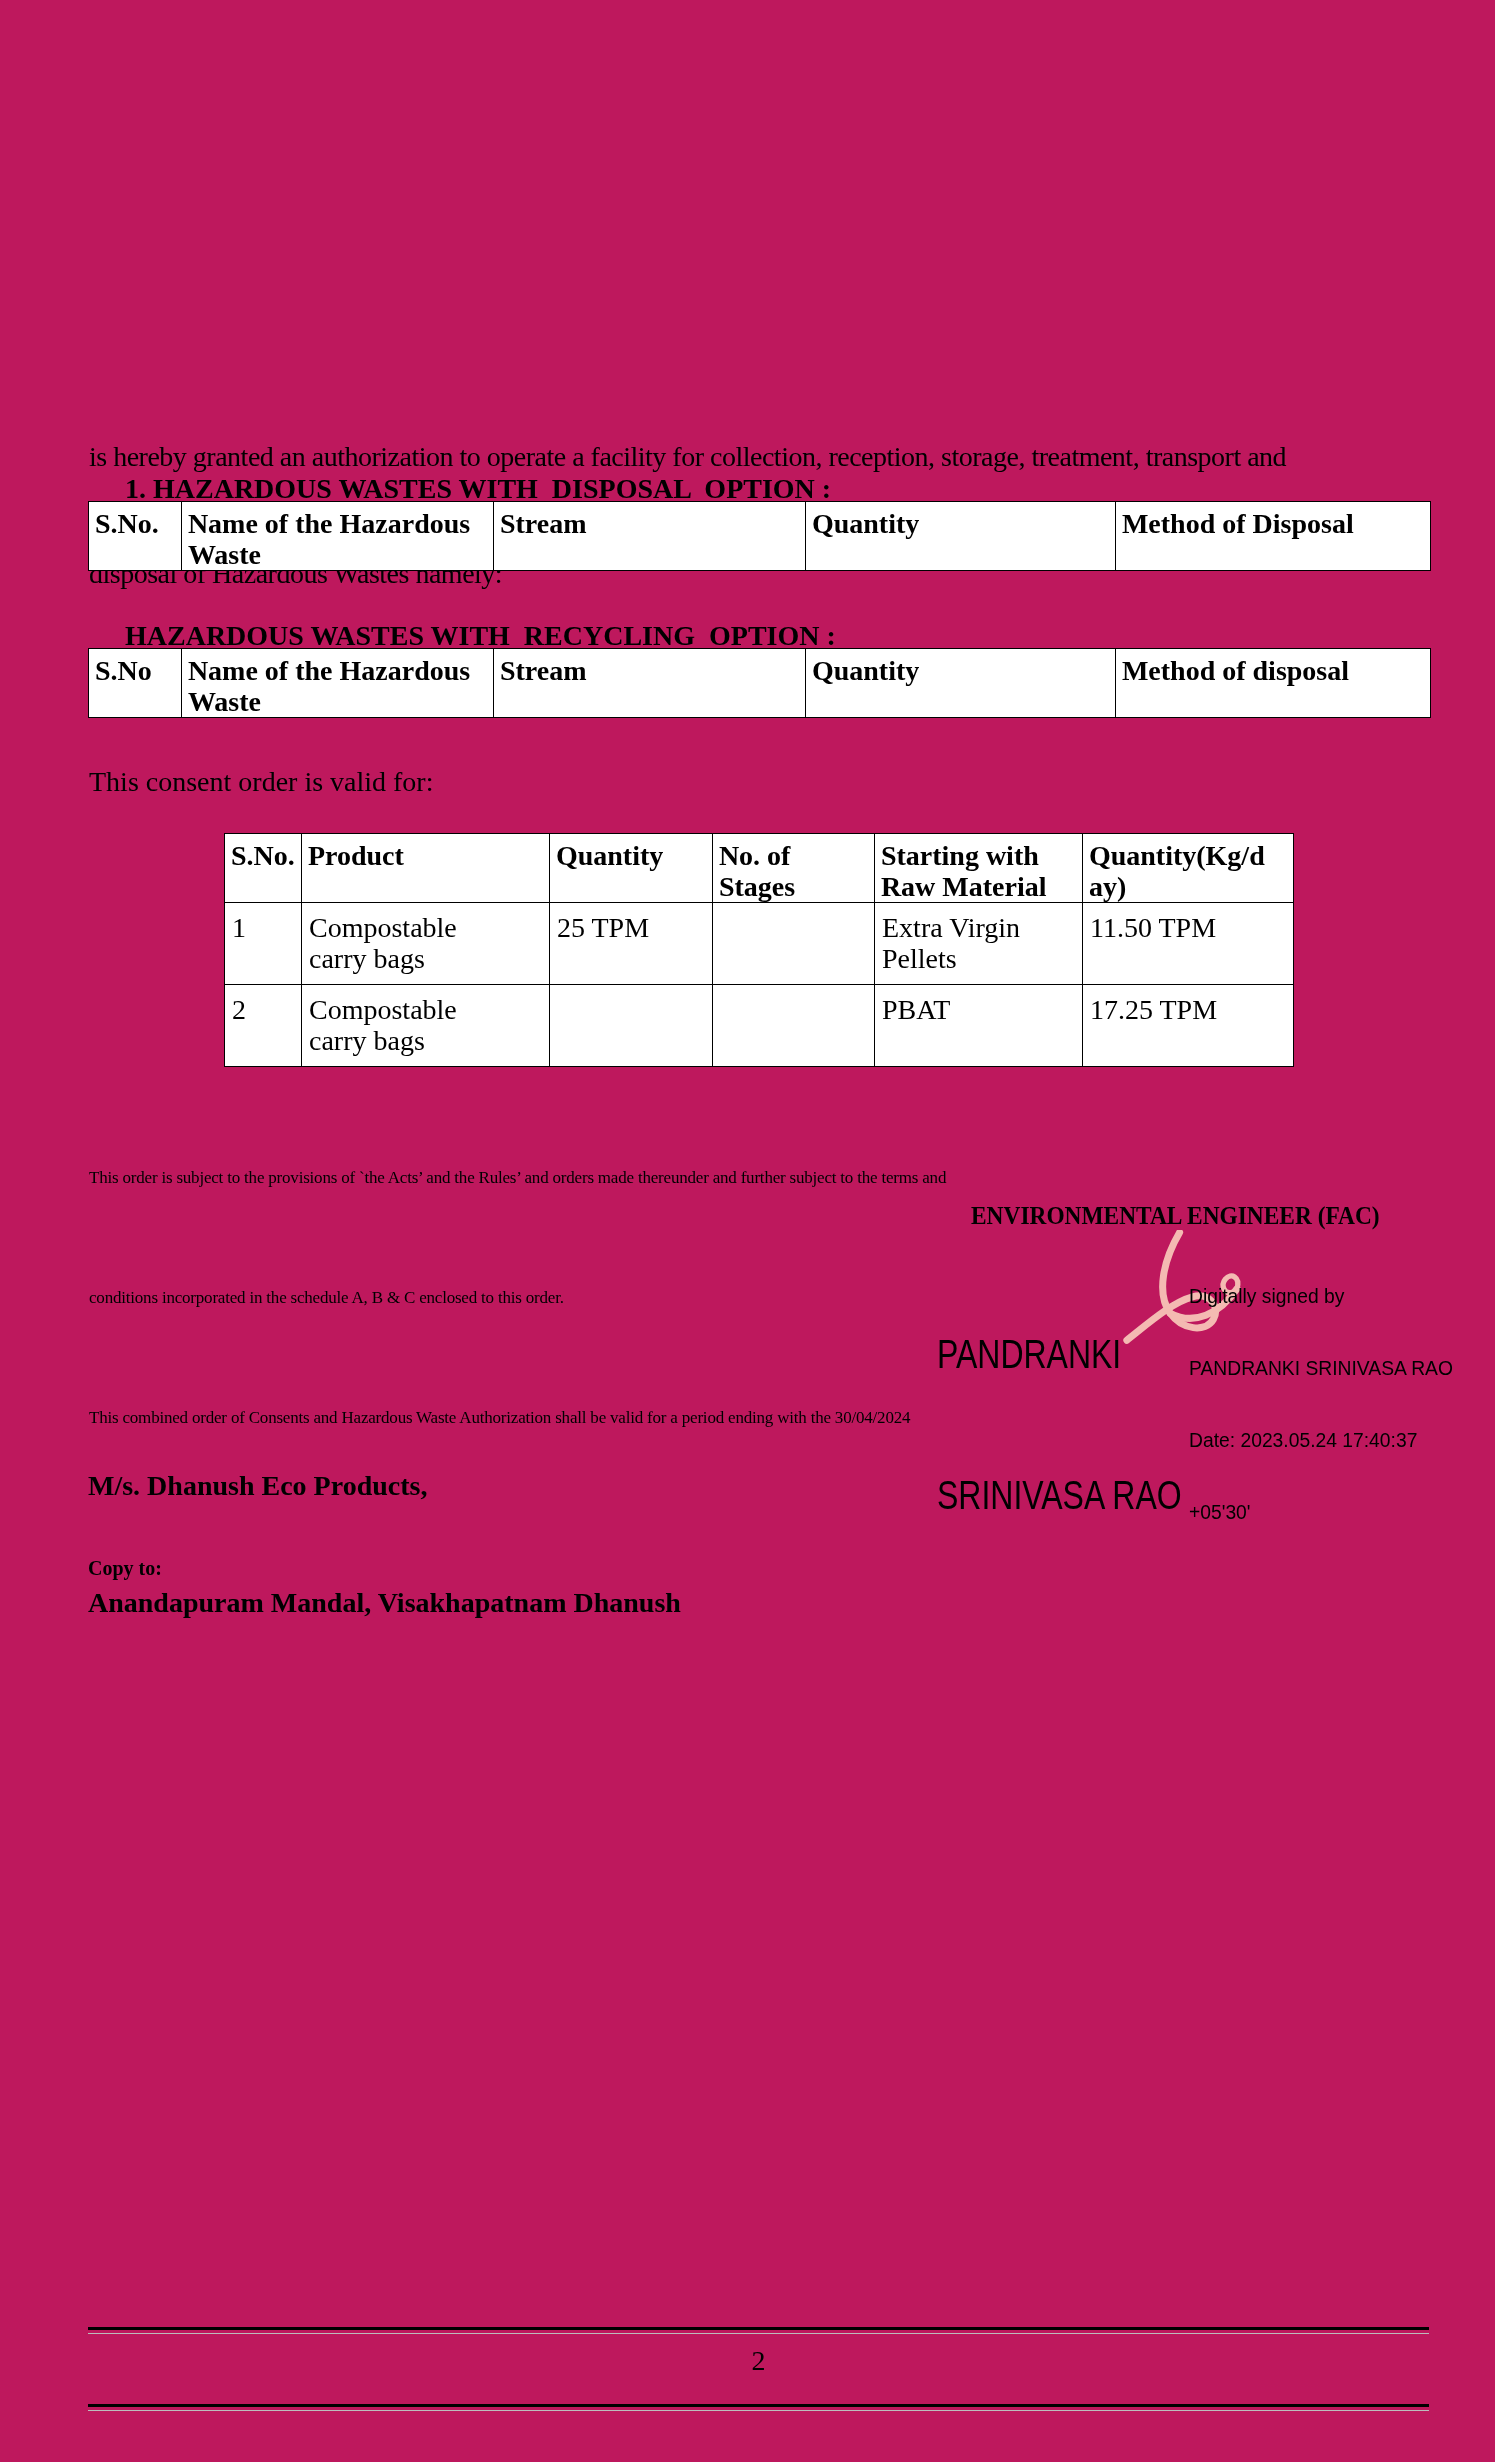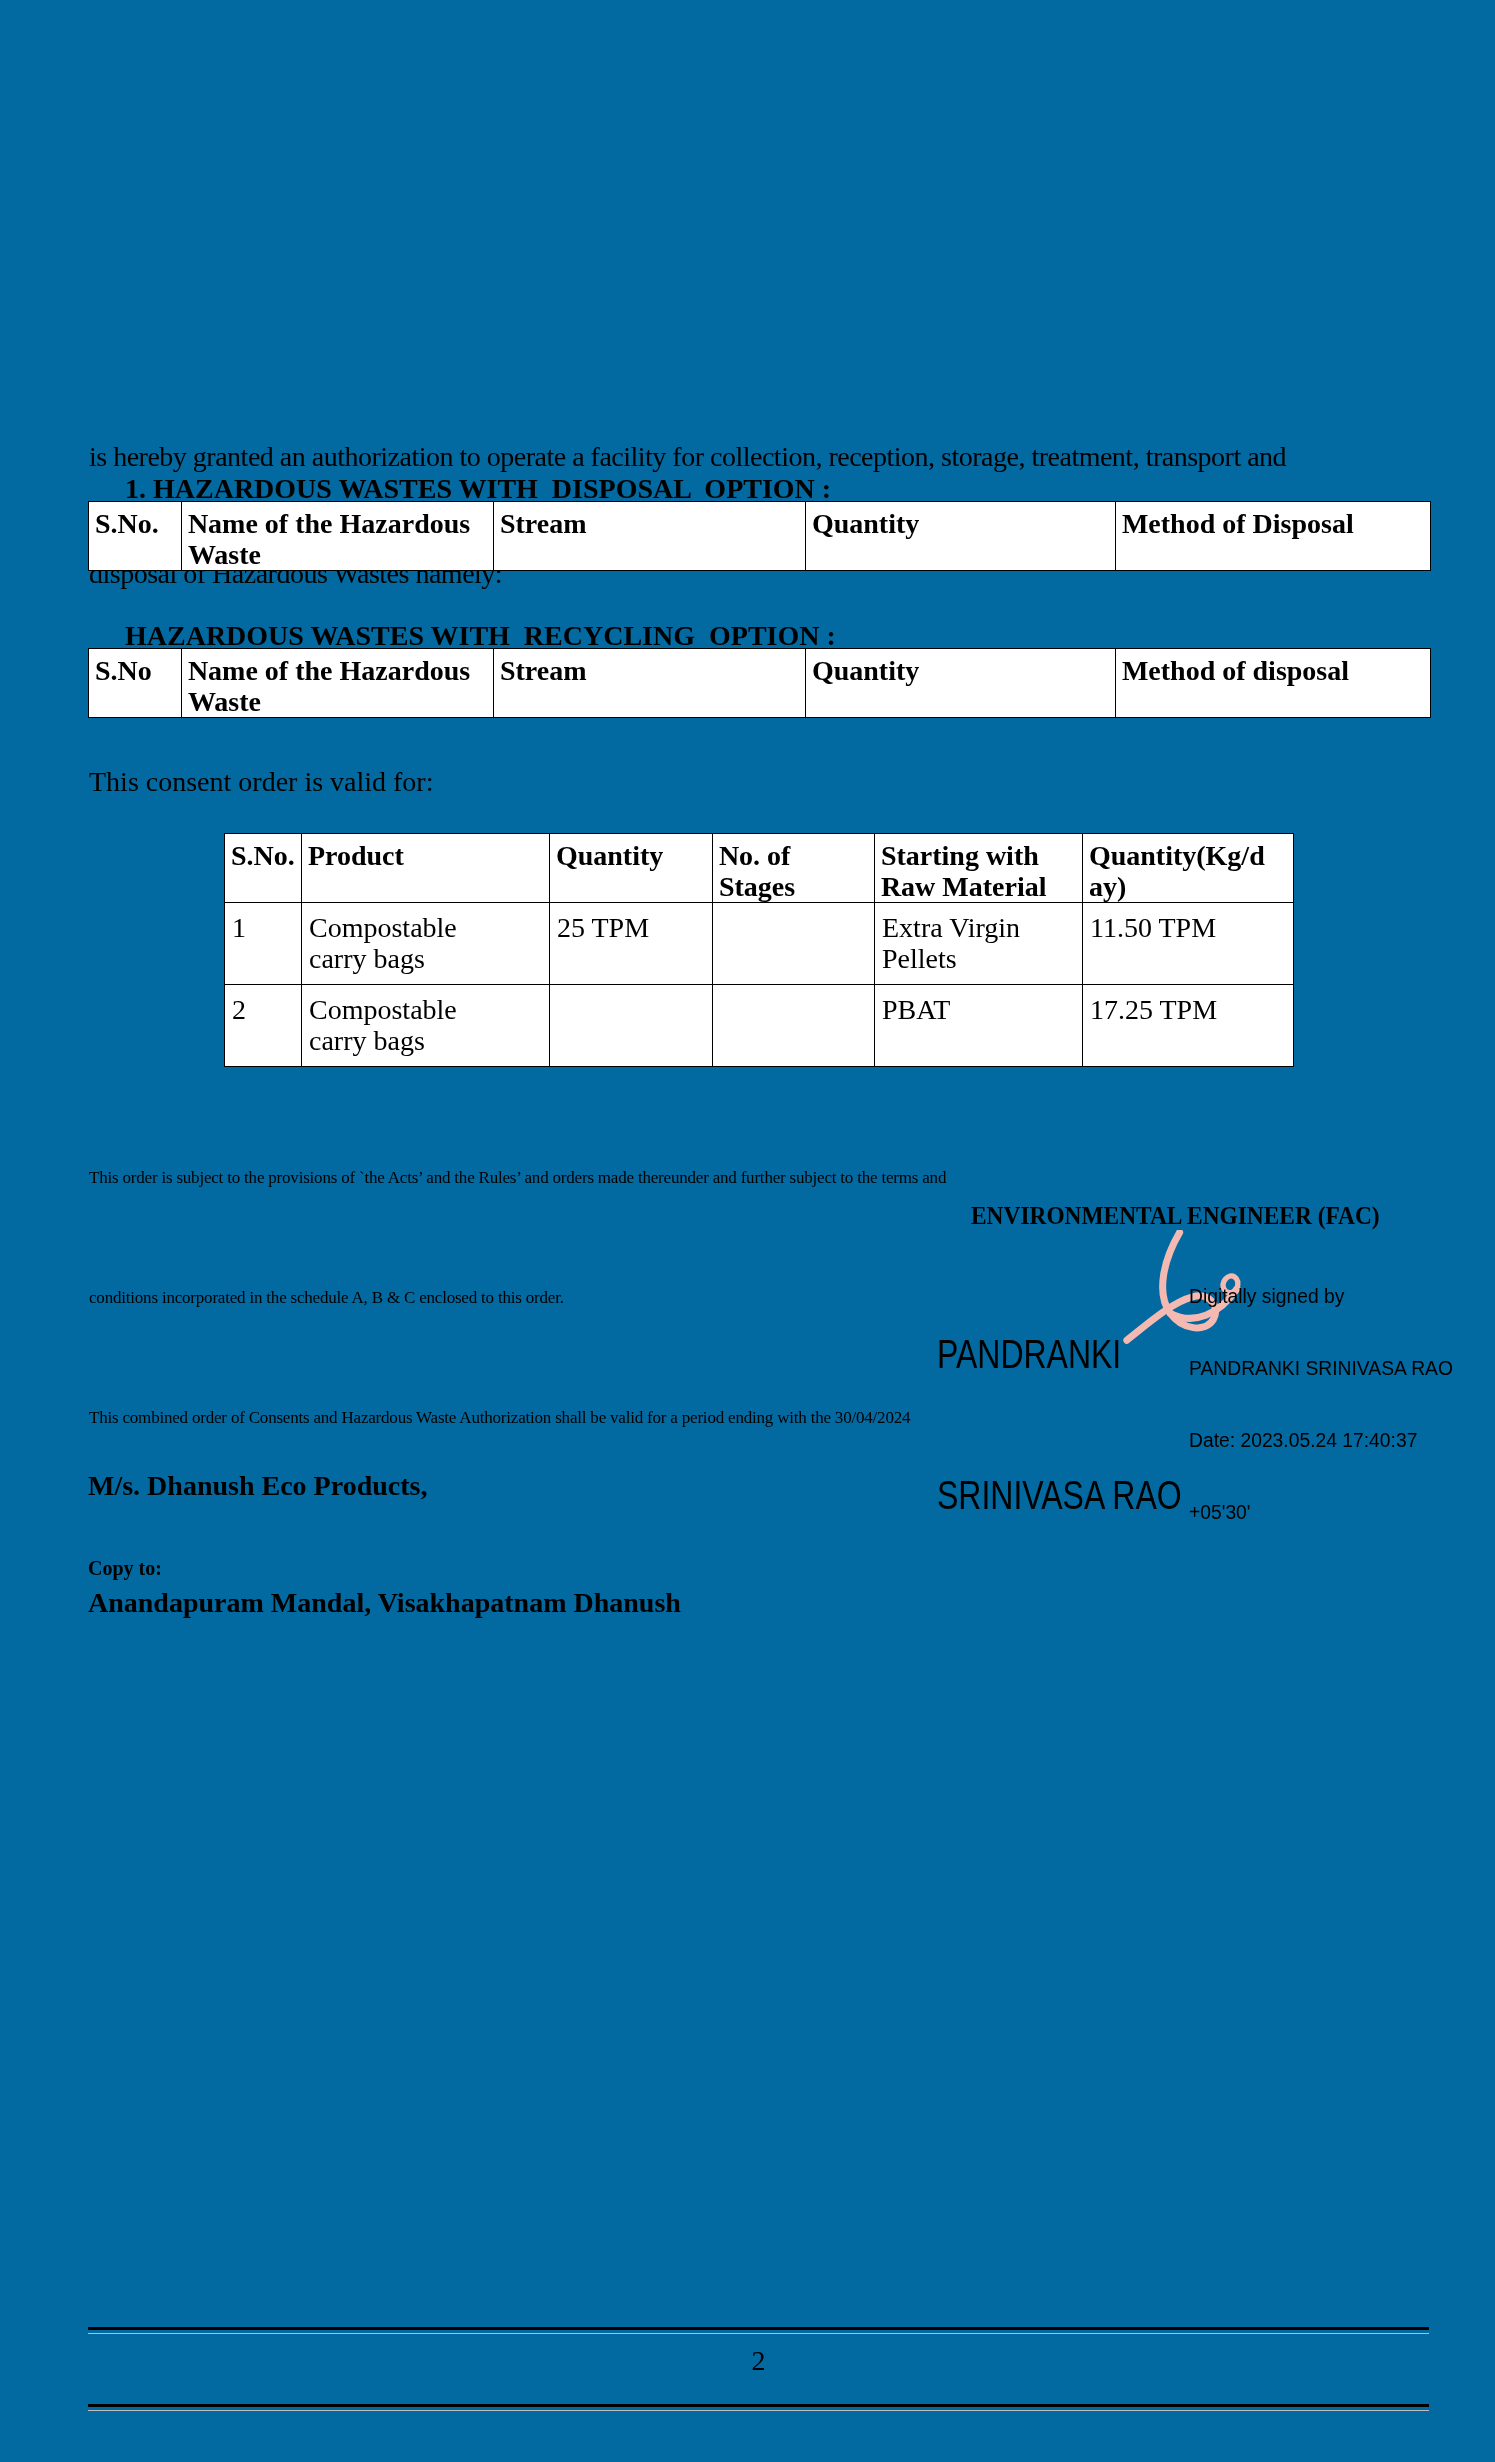--- a/index.html
+++ b/index.html
@@ -1,16 +1,16 @@
 <!DOCTYPE html>
 <html style="font-size:9.4px"><head>
 <meta charset="utf-8">
 <style>
   html,body{margin:0;padding:0;background:#fff;}
-  .page{position:relative;width:1495px;height:2462px;background:#0369a1;
+  .page{position:relative;width:1495px;height:2462px;background:#be185d;
         font-family:"Liberation Serif",serif;color:#000;overflow:hidden;}
 
   .intro{position:absolute;left:89px;top:359px;font-size:28px;line-height:39px;
          letter-spacing:-0.5px;white-space:pre;}
 
   .sec-heading{position:absolute;font-weight:bold;font-size:28px;line-height:26px;
          white-space:pre;border-bottom:2.9px solid #000;padding:0 3.5px 1.8px 0;margin-left:36px;}
   #h-disposal{left:89px;top:476px;}
   #h-recycling{left:89px;top:623px;}
 

